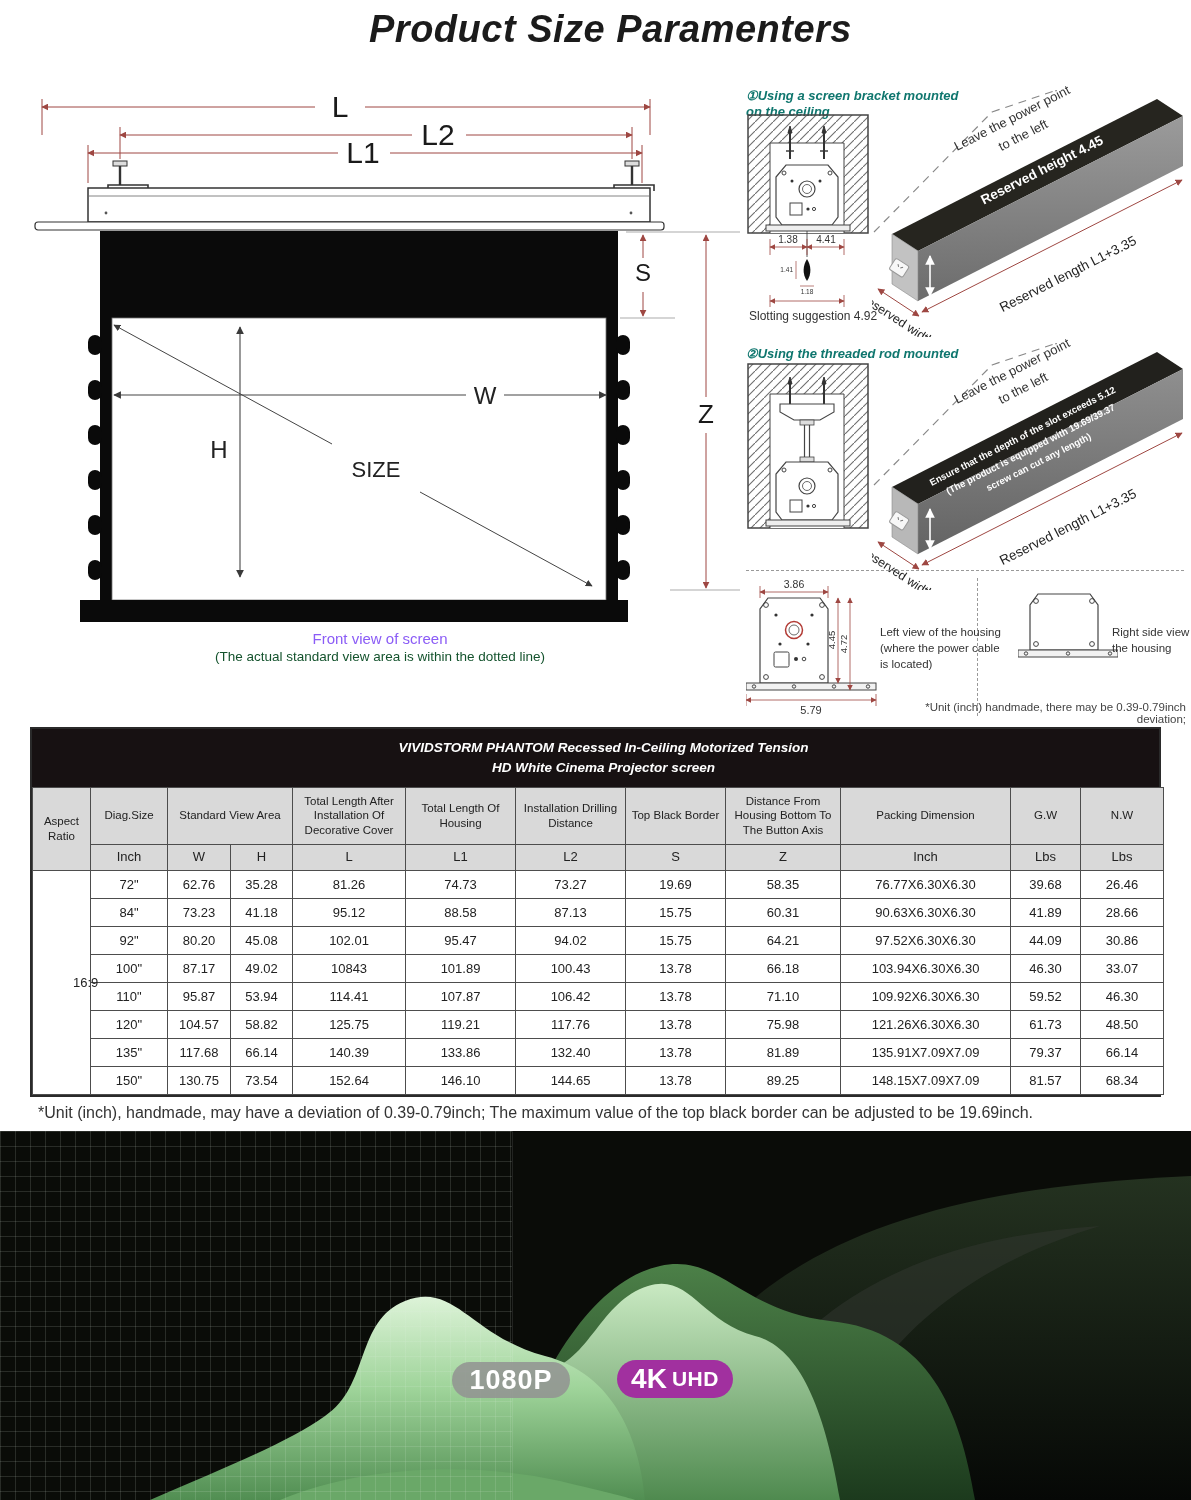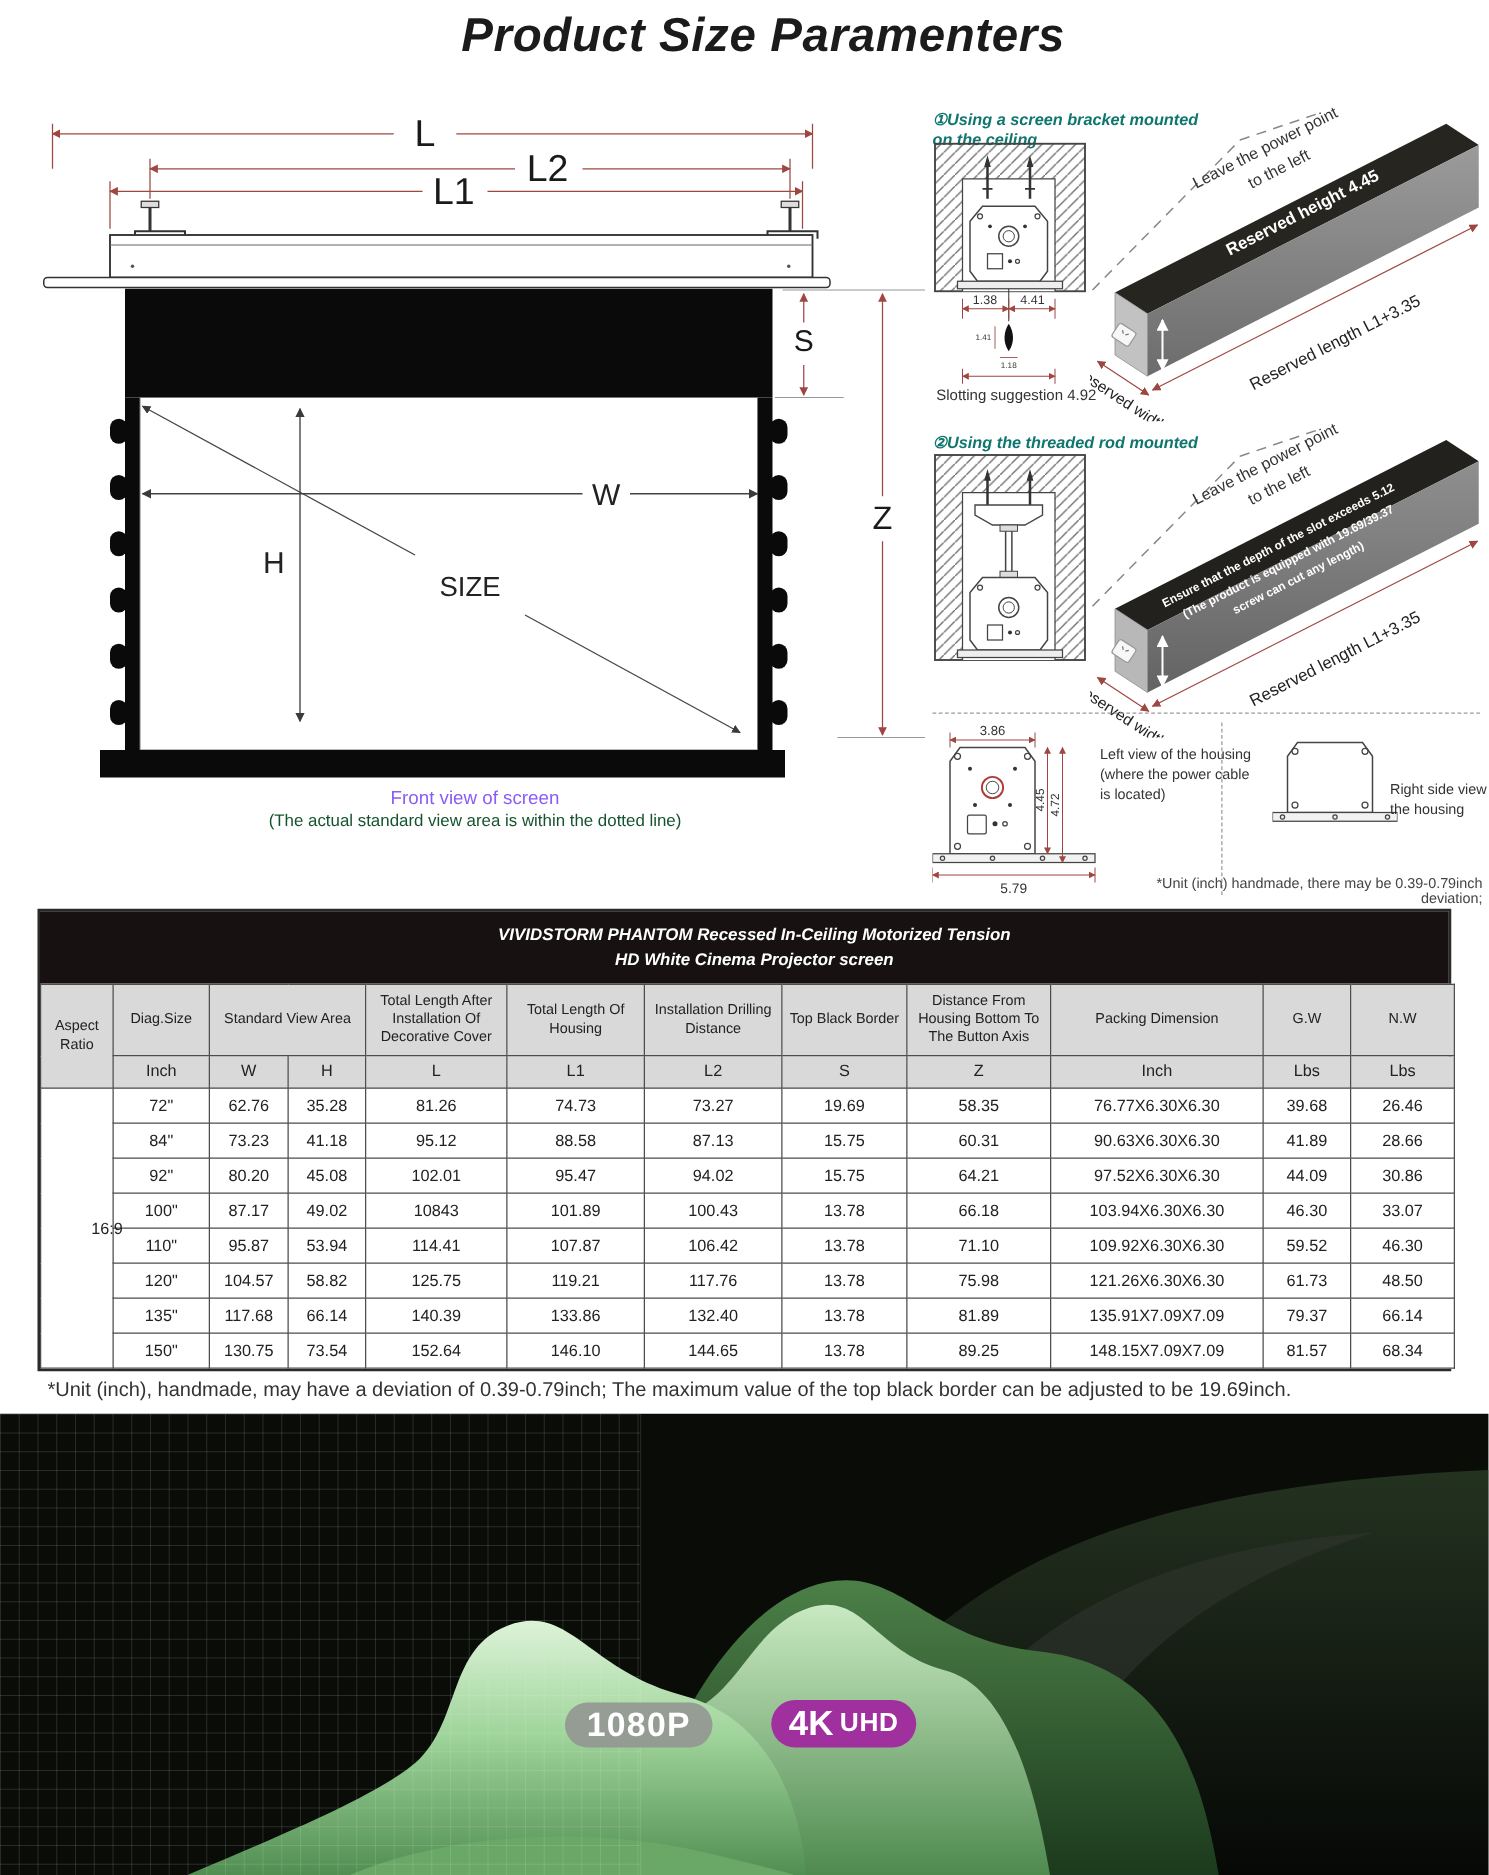--- a/index.html
+++ b/index.html
@@ -322,21 +322,21 @@
     <line x1="92" y1="20" x2="92" y2="105" stroke="#9e4742" stroke-width=".8" marker-start="url(#mR)" marker-end="url(#mR)"></line>
     <text transform="translate(89,62) rotate(-90)" font-size="9.5" fill="#333" text-anchor="middle">4.45</text>
     <line x1="104" y1="20" x2="104" y2="112" stroke="#9e4742" stroke-width=".8" marker-start="url(#mR)" marker-end="url(#mR)"></line>
     <text transform="translate(101,66) rotate(-90)" font-size="9.5" fill="#333" text-anchor="middle">4.72</text>
     <line x1="0" y1="116" x2="0" y2="128" stroke="#9e4742" stroke-width=".8"></line>
     <line x1="130" y1="116" x2="130" y2="128" stroke="#9e4742" stroke-width=".8"></line>
     <line x1="0" y1="122" x2="130" y2="122" stroke="#9e4742" stroke-width=".8" marker-start="url(#mR)" marker-end="url(#mR)"></line>
     <text x="65" y="136" font-size="11" fill="#333" text-anchor="middle">5.79</text>
   </svg>
 
-  <div class="abs small-caption" style="left:880px;top:596px;width:120px;">
+  <div class="abs small-caption" style="left:880px;top:624px;width:120px;">
     <div>Left view of the housing</div>
     <div>(where the power cable</div>
     <div>is located)</div>
   </div>
 
   <svg class="abs" style="left:1018px;top:588px;" width="100" height="92" viewBox="0 0 100 92">
     <path d="M20,6 L72,6 L80,17 L80,62 L12,62 L12,17 Z" fill="#fff" stroke="#444" stroke-width="1.2"></path>
     <g fill="none" stroke="#444">
       <circle cx="18" cy="13" r="2.4"></circle>
         <circle cx="74" cy="13" r="2.4"></circle>

